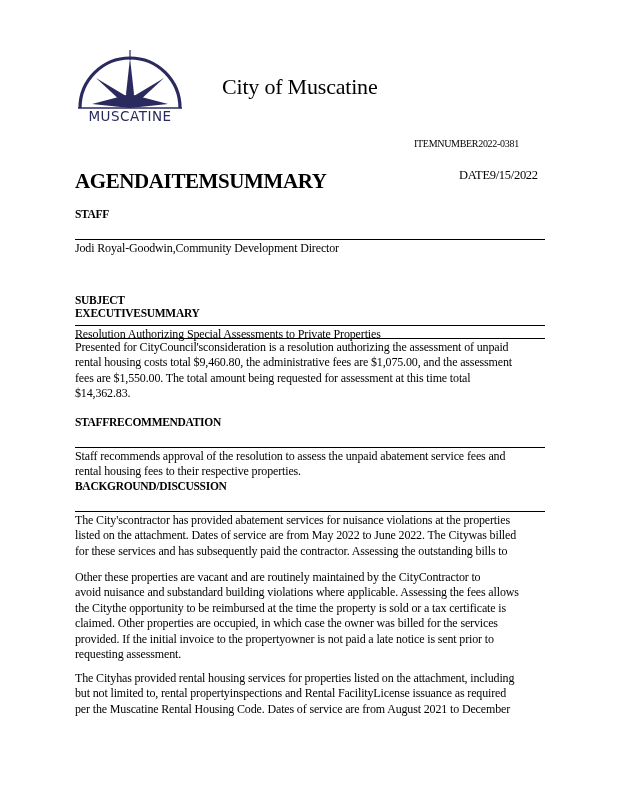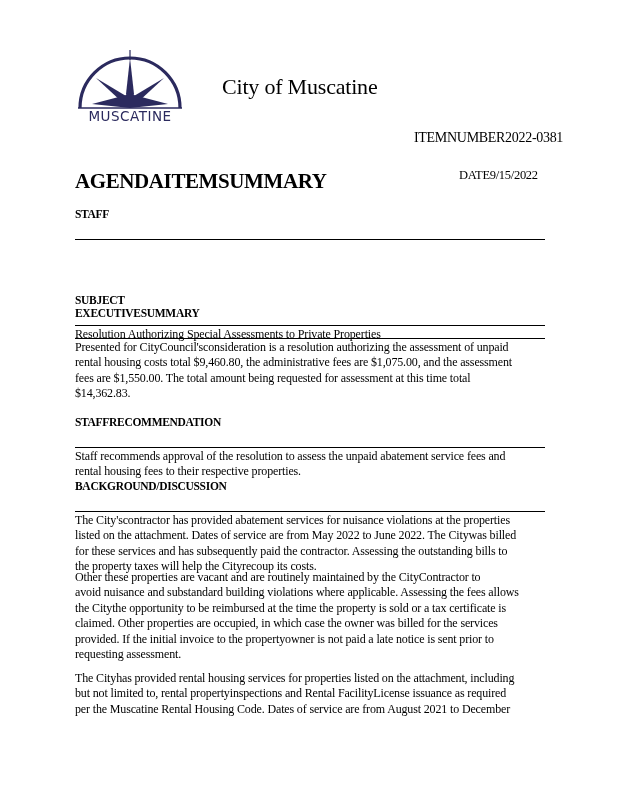--- a/index.html
+++ b/index.html
@@ -1,21 +1,21 @@
 <!DOCTYPE html>
 <html><head>
 <meta charset="utf-8">
 <style>
   html, body { margin: 0; padding: 0; background: #ffffff; }
   body { width: 618px; height: 800px; position: relative; overflow: hidden;
          font-family: "Liberation Serif", "DejaVu Serif", serif; color: #000; }
   .logo { position: absolute; left: 74px; top: 50px; width: 112px; height: 72px; }
   .logo svg { display: block; }
   .city-title { position: absolute; left: 222px; top: 74px; font-size: 22px; letter-spacing: -0.2px; }
-  .item-number { position: absolute; left: 414px; top: 130px; font-size: 14px; letter-spacing: -0.3px; }
+  .item-number { position: absolute; left: 414px; top: 138px; font-size: 10px; letter-spacing: -0.3px; }
   .agenda-title { position: absolute; left: 75px; top: 169px; font-size: 21px; font-weight: bold; letter-spacing: -0.4px; }
   .date { position: absolute; left: 459px; top: 168px; font-size: 12.5px; letter-spacing: -0.3px; }
   .section { position: absolute; left: 75px; width: 470px; }
   .sec-head { font-size: 11.5px; font-weight: bold; letter-spacing: -0.3px; padding-bottom: 18px;
               border-bottom: 1.3px solid #000; line-height: 14px; }
   .sec-body { font-size: 12px; line-height: 15.4px; letter-spacing: -0.15px; padding-top: 1px; }
   .sec-body p { margin: 0; }
   .para { position: absolute; left: 75px; width: 472px; font-size: 12px; line-height: 15.4px; letter-spacing: -0.15px; }
   .para p { margin: 0; }
 </style>
@@ -35,20 +35,21 @@
   </svg>
 </div>
 
 <div class="city-title">City of Muscatine</div>
 <div class="item-number">ITEMNUMBER2022-0381</div>
 <div class="agenda-title">AGENDAITEMSUMMARY</div>
 <div class="date">DATE9/15/2022</div>
 
 <div class="section" style="top:207px;">
   <div class="sec-head">STAFF</div>
+  <div class="sec-body">Jodi Royal-Goodwin,Community Development Director</div>
 </div>
 
 <div class="section" style="top:257px;margin-top:36px;">
   <div class="sec-head">SUBJECT</div>
   <div class="sec-body">Resolution Authorizing Special Assessments to Private Properties</div>
 </div>
 
 <div class="section" style="top:306px;">
   <div class="sec-head">EXECUTIVESUMMARY</div>
   <div class="sec-body">
@@ -66,21 +67,20 @@
     <p>rental housing fees to their respective properties.</p>
   </div>
 </div>
 
 <div class="section" style="top:479px;">
   <div class="sec-head">BACKGROUND/DISCUSSION</div>
   <div class="sec-body">
     <p>The City'scontractor has provided abatement services for nuisance violations at the properties</p>
     <p>listed on the attachment. Dates of service are from May 2022 to June 2022. The Citywas billed</p>
     <p>for these services and has subsequently paid the contractor. Assessing the outstanding bills to</p>
-    <p>the property taxes will help the Cityrecoup its costs.</p>
   </div>
 </div>
 
 <div class="para" style="top:570px;">
   <p>Other these properties are vacant and are routinely maintained by the CityContractor to</p>
   <p>avoid nuisance and substandard building violations where applicable. Assessing the fees allows</p>
   <p>the Citythe opportunity to be reimbursed at the time the property is sold or a tax certificate is</p>
   <p>claimed. Other properties are occupied, in which case the owner was billed for the services</p>
   <p>provided. If the initial invoice to the propertyowner is not paid a late notice is sent prior to</p>
   <p>requesting assessment.</p>

